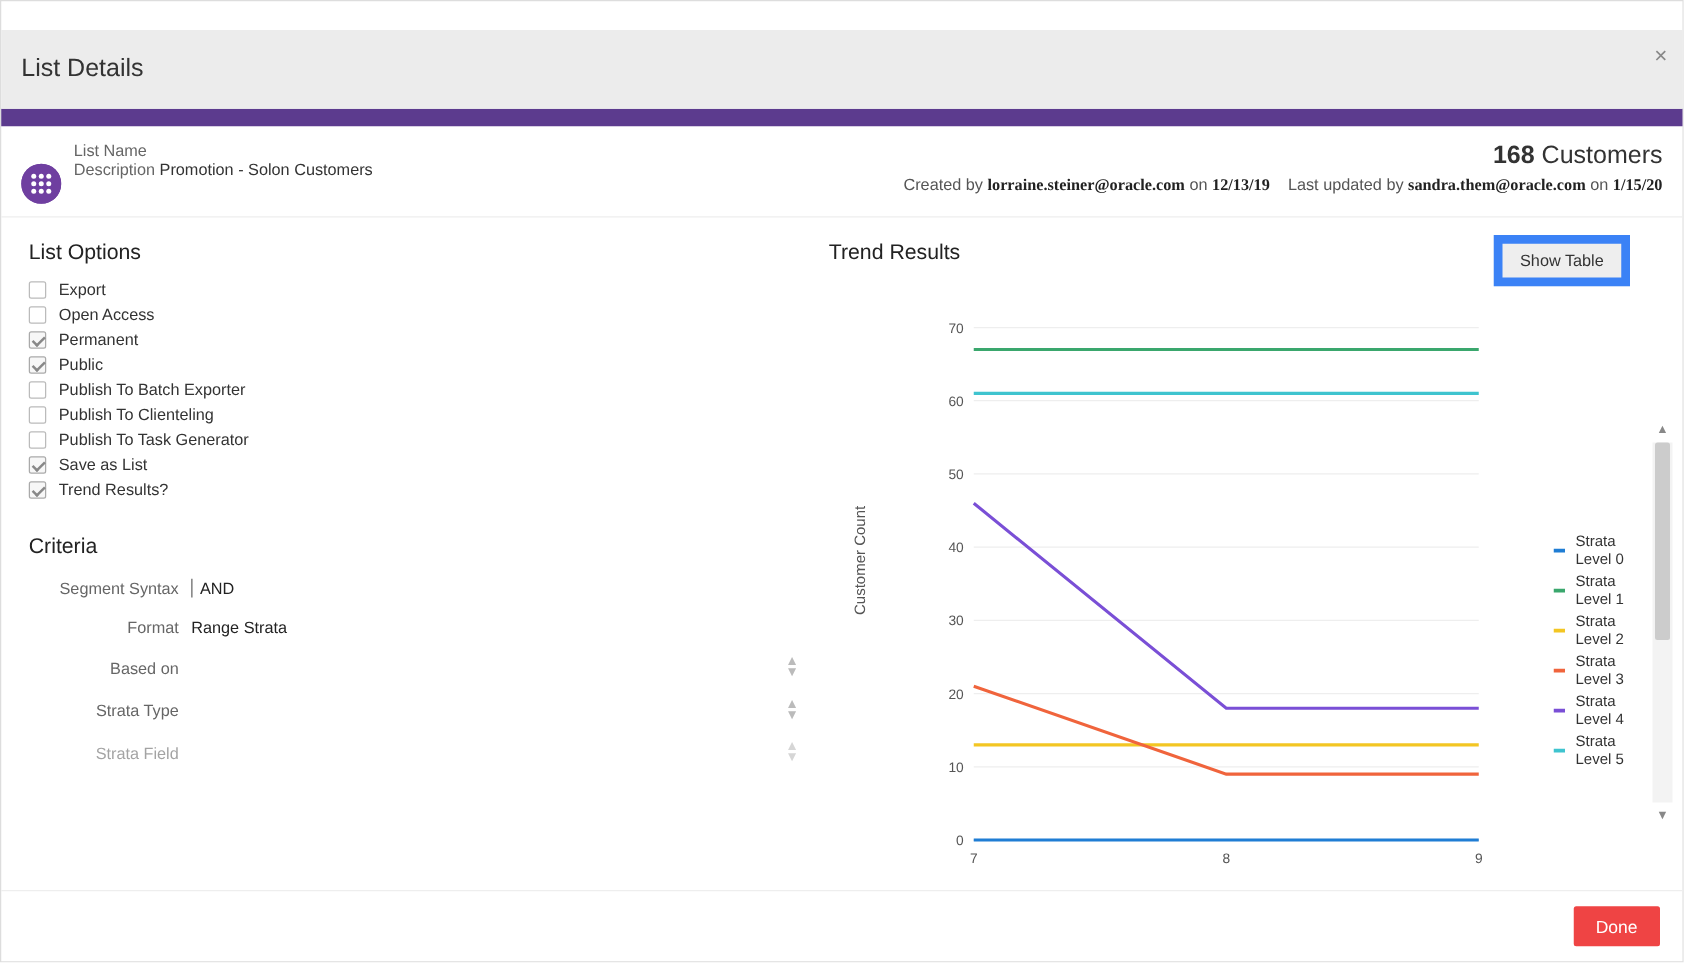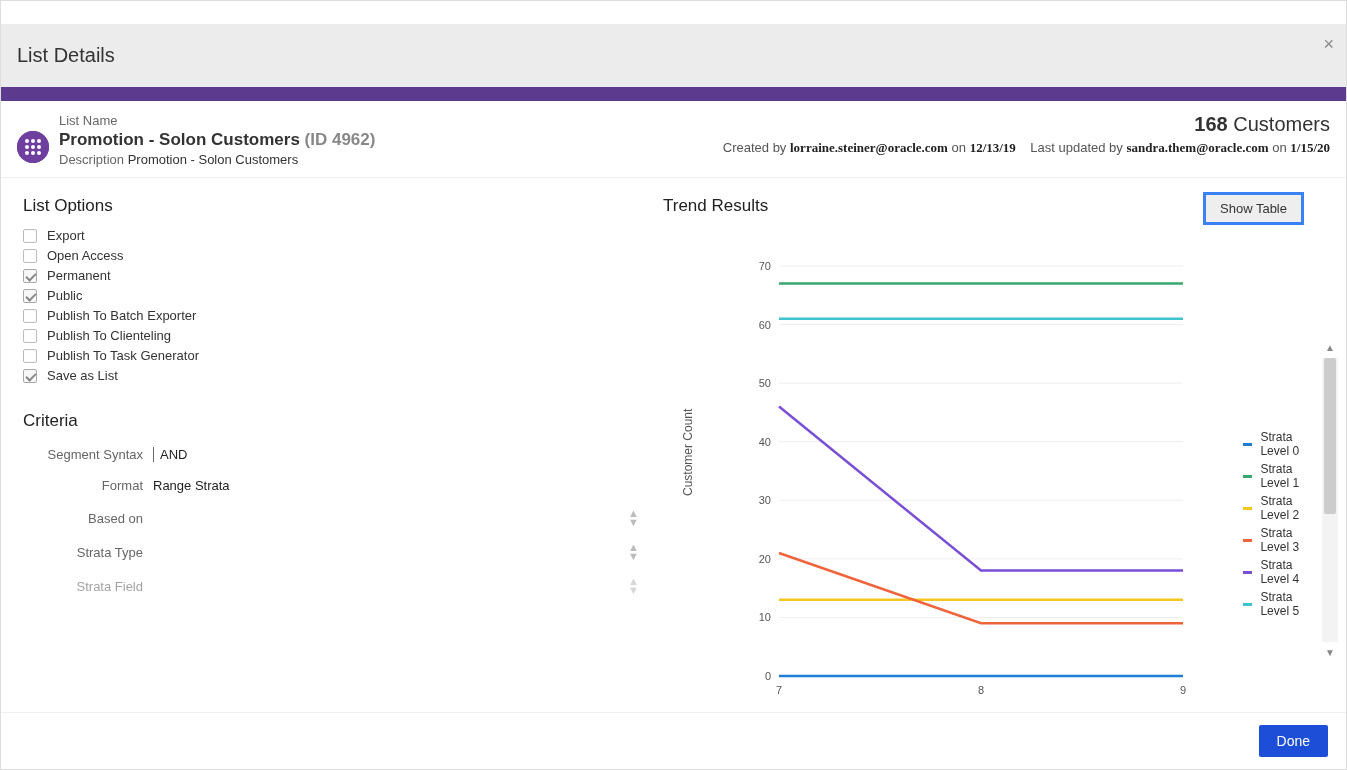--- a/index.html
+++ b/index.html
@@ -28,34 +28,34 @@
   .opt { display:flex; align-items:center; margin:5px 0; color:#333; }
   .opt .cb { width:14px; height:14px; border:1px solid #bbb; border-radius:2px; margin-right:10px; position:relative; }
   .opt .cb.checked { border-color:#aaa; background:#f7f7f7; }
   .opt .cb.checked::after { content:""; position:absolute; left:2px; top:3px; width:8px; height:4px; border-left:2px solid #888; border-bottom:2px solid #888; transform:rotate(-45deg); }
   .criteria { margin-top:28px; }
   .crit-row { display:flex; align-items:center; margin:16px 0; }
   .crit-label { width:130px; text-align:right; color:#666; padding-right:10px; }
   .crit-val { color:#222; }
   .segval { border-left:1px solid #666; padding-left:6px; }
   .spinner { margin-left:auto; margin-right:24px; display:flex; flex-direction:column; color:#bbb; line-height:9px; font-size:11px; }
-  .show-table-btn { position:absolute; right:42px; top:0; background:#eee; border:3px solid #3b82f6; padding:6px 14px; font-size:13px; color:#333; cursor:pointer; }
+  .show-table-btn { position:absolute; right:42px; top:0; background:#eee; border:7px solid #3b82f6; padding:6px 14px; font-size:13px; color:#333; cursor:pointer; }
   .chart-wrap { margin-top:40px; margin-left:60px; position:relative; height:480px; }
   .yaxis-title { position:absolute; left:-42px; top:240px; transform:rotate(-90deg); transform-origin:left top; font-size:12px; color:#555; white-space:nowrap; }
   .xaxis-title { text-align:left; font-size:12px; color:#555; margin-top:6px; width:420px; margin-left:56px; }
   .legend { position:absolute; left:520px; top:170px; font-size:12px; color:#333; }
   .legend-row { display:flex; align-items:center; margin:4px 0; }
   .legend-sw { width:14px; height:3px; margin-right:8px; }
   .scrollbar { position:absolute; right:8px; top:180px; bottom:70px; width:16px; background:#f3f3f3; }
   .scrollbar .thumb{ position:absolute; left:2px; right:2px; top:0; height:55%; background:#ccc; border-radius:2px; }
   .scrollbar .arrow{ position:absolute; left:0; right:0; text-align:center; color:#888; font-size:10px; }
   .scrollbar .arrow.up{ top:-16px; }
   .scrollbar .arrow.down{ bottom:-16px; }
   .footer { border-top:1px solid #eee; padding:12px 18px; text-align:right; }
-  .done-btn { background:#1d4ed8; color:#fff; border:none; padding:8px 18px; font-size:14px; border-radius:2px; cursor:pointer; }
+  .done-btn { background:#ef4444; color:#fff; border:none; padding:8px 18px; font-size:14px; border-radius:2px; cursor:pointer; }
 </style>
 </head>
 <body>
 
 <div class="modal">
 
   <div class="titlebar">
     <span>List Details</span>
     <span class="close">×</span>
   </div>
@@ -73,24 +73,20 @@
             <circle cx="16" cy="16" r="2"></circle>
             <circle cx="22" cy="16" r="2"></circle>
           <circle cx="10" cy="22" r="2"></circle>
             <circle cx="16" cy="22" r="2"></circle>
             <circle cx="22" cy="22" r="2"></circle>
         </g>
       </svg>
     </div>
     <div class="header-left">
       <div class="label-small">List Name</div>
-      <div class="list-title">
-        <span>Promotion - Solon Customers</span>
-        <span class="idpart">(ID 4962)</span>
-      </div>
       <div class="desc-line">
         <span class="kv-label">Description</span>
         <span>Promotion - Solon Customers</span>
       </div>
     </div>
     <div class="header-right">
       <div class="big-count">
         <span class="num">168</span>
         <span>Customers</span>
       </div>
@@ -137,20 +133,24 @@
             <span class="cb"></span>
             <span>Publish To Clienteling</span>
           </div>
           <div class="opt">
             <span class="cb"></span>
             <span>Publish To Task Generator</span>
           </div>
           <div class="opt">
             <span class="cb checked"></span>
             <span>Save as List</span>
+          </div>
+          <div class="opt">
+            <span class="cb checked"></span>
+            <span>Trend Results?</span>
           </div>
         </div>
 
       <div class="criteria">
         <div class="section-h">Criteria</div>
 
         <div class="crit-row">
           <div class="crit-label">Segment Syntax</div>
           <div class="crit-val segval">AND</div>
         </div>

